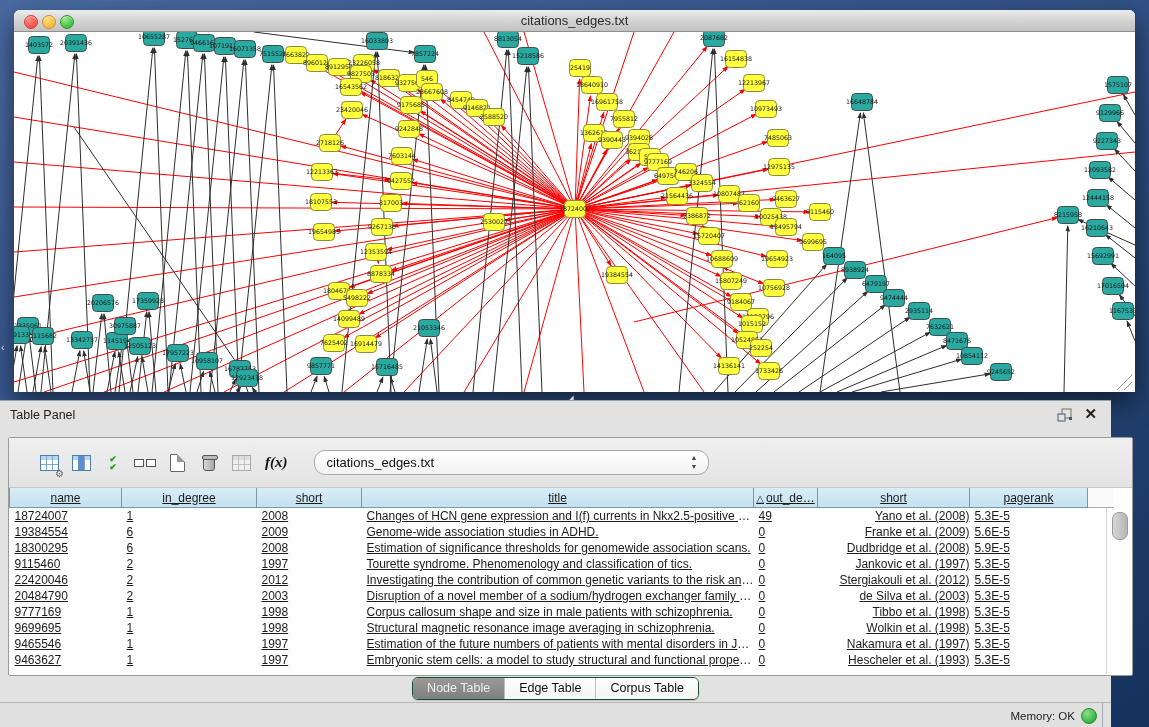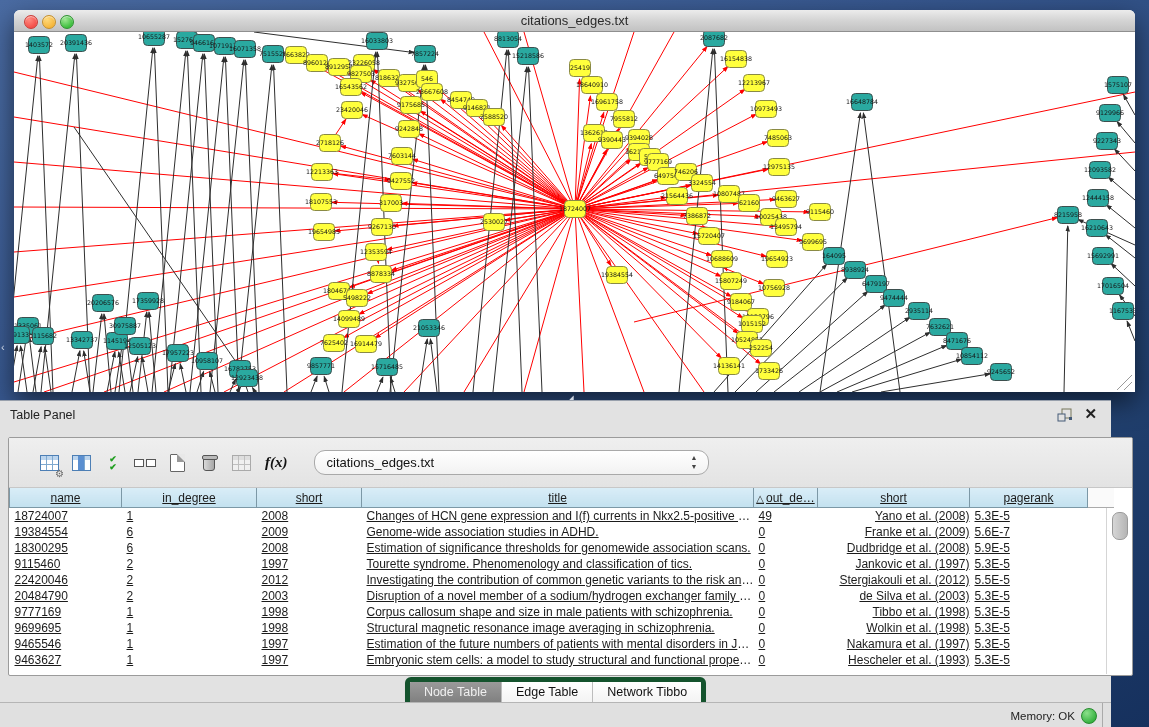--- a/index.html
+++ b/index.html
@@ -41,21 +41,21 @@
      font-weight:normal;font-size:12px;padding:0;white-space:nowrap;overflow:hidden;}
   table.grid th.filler{background:#fafafa;border:none;border-bottom:1px solid #aaa;}
   table.grid td{height:16px;font-size:12px;padding:0 0 0 5px;white-space:nowrap;overflow:hidden;text-overflow:ellipsis;border:none;}
   td.c-center{text-align:right;padding:0;}
   .sort-tri{font-size:10px;margin-right:2px;color:#333;}
   .vscroll{position:absolute;right:0;top:20px;width:25px;height:166px;background:#fff;border-left:1px solid #d5d5d5;}
   .vthumb{position:absolute;left:5px;top:4px;width:14px;height:26px;border-radius:7px;
      background:linear-gradient(90deg,#d6d6d6,#b5b5b5);border:1px solid #9a9a9a;}
   
   .tp-tabs{position:absolute;left:0;top:276px;width:100%;display:flex;justify-content:center;}
-  .seg{display:flex;border:5px solid #14532d;border-radius:6px;overflow:hidden;background:#fdfdfd;
+  .seg{display:flex;border:1px solid #14532d;border-radius:6px;overflow:hidden;background:#fdfdfd;
     box-shadow:0 1px 1px rgba(0,0,0,.15);height:21px;}
   .seg-item{padding:3px 14px 0 14px;font-size:12.5px;color:#111;border-right:1px solid #bdbdbd;background:linear-gradient(#ffffff,#f3f3f3);}
   .seg-item:last-child{border-right:none;}
   .seg-item.active{background:linear-gradient(#9a9a9a,#7f7f7f);color:#f0f0f0;}
   
   .status{position:absolute;left:0;top:301px;width:100%;height:26px;background:#e0e0e0;border-top:1px solid #b5b5b5;}
   .mem{position:absolute;right:36px;top:7px;font-size:11.5px;color:#222;}
   .mem-dot{position:absolute;right:14px;top:5px;width:14px;height:14px;border-radius:50%;
     background:radial-gradient(circle at 35% 30%,#8be08a,#35b13f 75%);border:1px solid #268a2e;}
   .status-vline{position:absolute;right:8px;top:0;height:26px;width:0;border-left:1px solid #aaa;}
@@ -878,21 +878,21 @@
               <td>5.3E-5</td>
               <td></td>
             </tr>
             <tr>
               <td>19384554</td>
               <td>6</td>
               <td>2009</td>
               <td>Genome-wide association studies in ADHD.</td>
               <td>0</td>
               <td class="c-center">Franke et al. (2009)</td>
-              <td>5.6E-7</td>
+              <td>5.6E-5</td>
               <td></td>
             </tr>
             <tr>
               <td>18300295</td>
               <td>6</td>
               <td>2008</td>
               <td>Estimation of significance thresholds for genomewide association scans.</td>
               <td>0</td>
               <td class="c-center">Dudbridge et al. (2008)</td>
               <td>5.9E-5</td>
@@ -973,21 +973,21 @@
       <div class="vscroll">
           <div class="vthumb"></div>
         </div>
     </div>
   </div>
 
   <div class="tp-tabs">
     <div class="seg" id="seg">
         <div class="seg-item active">Node Table</div>
         <div class="seg-item">Edge Table</div>
-        <div class="seg-item">Network Tibbo</div>
+        <div class="seg-item">Corpus Table</div>
       </div>
   </div>
 
   <div class="status">
     <span class="mem">Memory: OK</span>
     <span class="mem-dot"></span>
     <span class="status-vline"></span>
   </div>
 </div>
 

